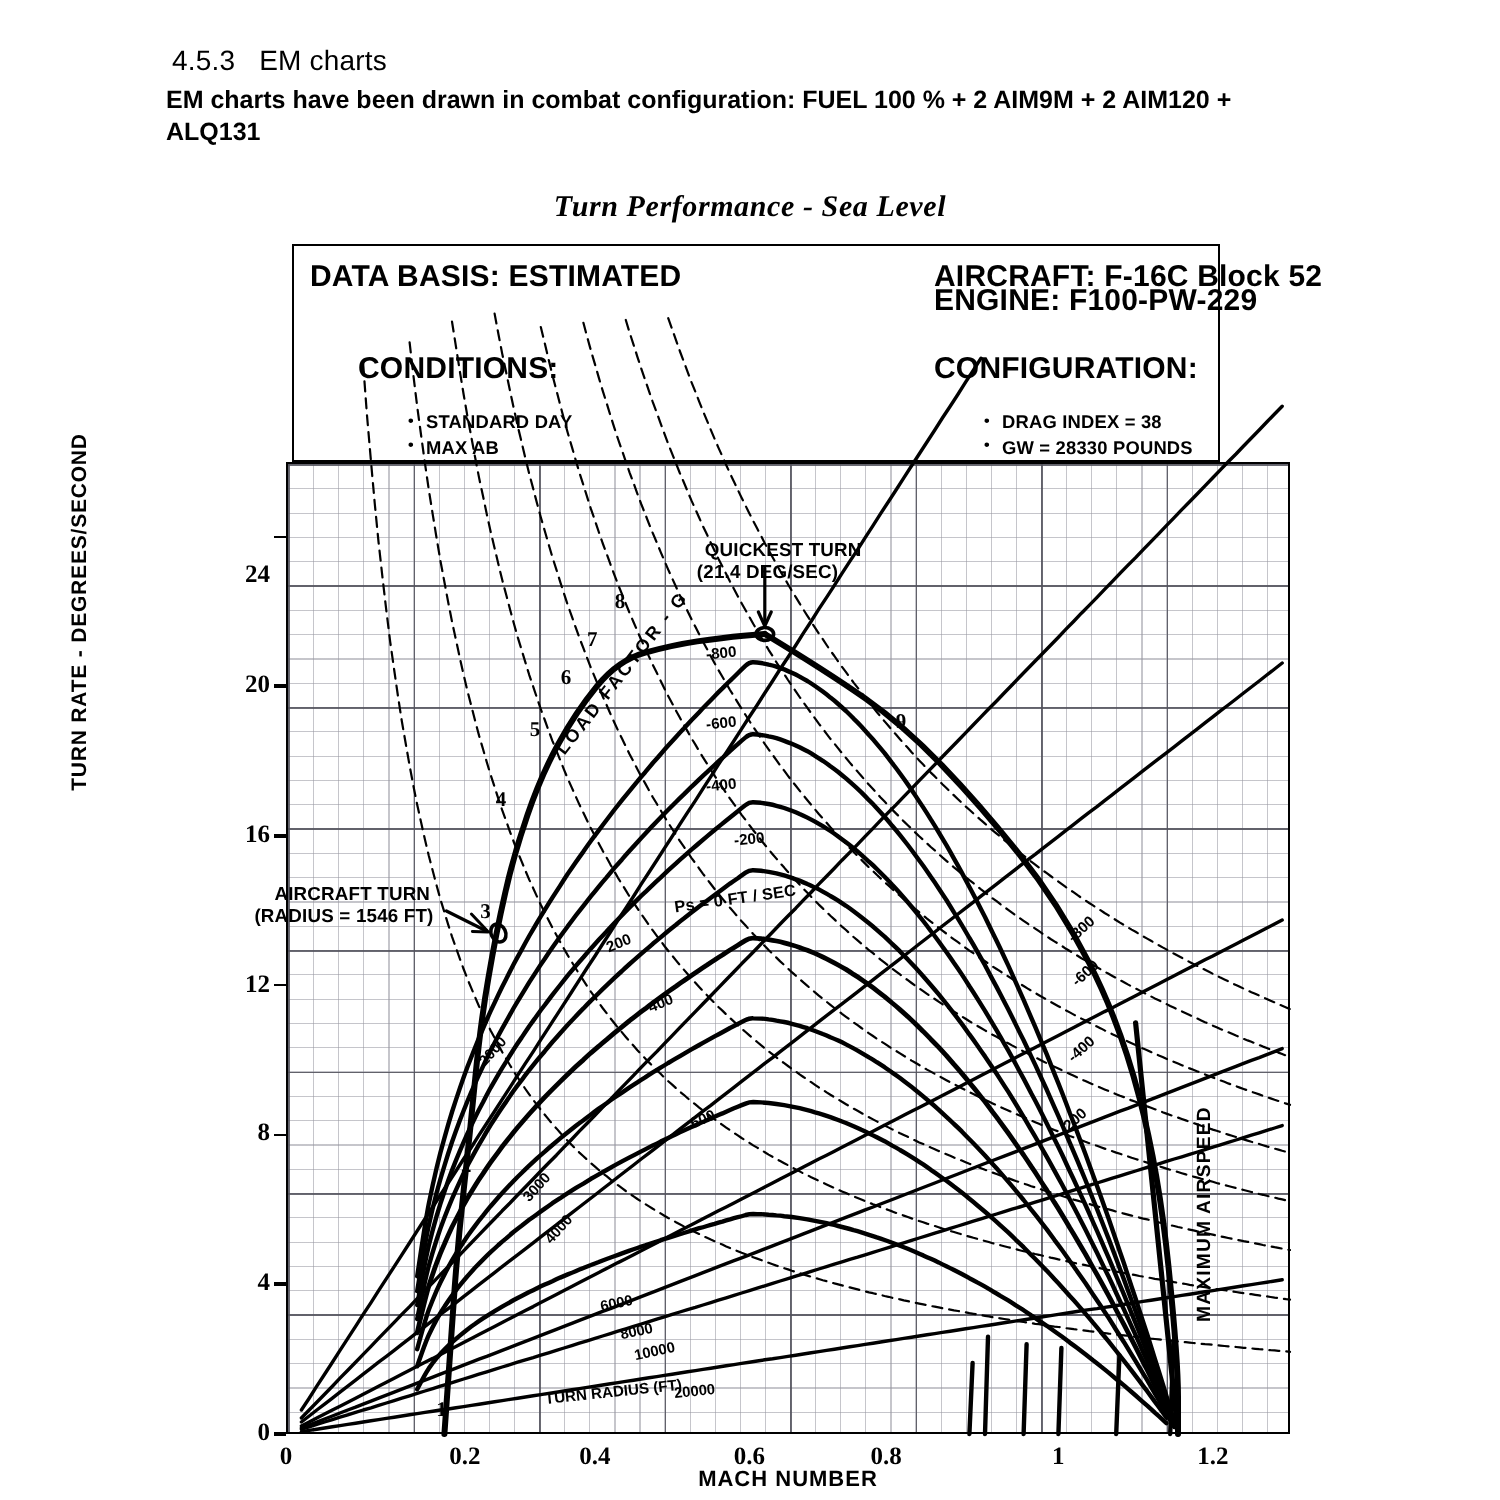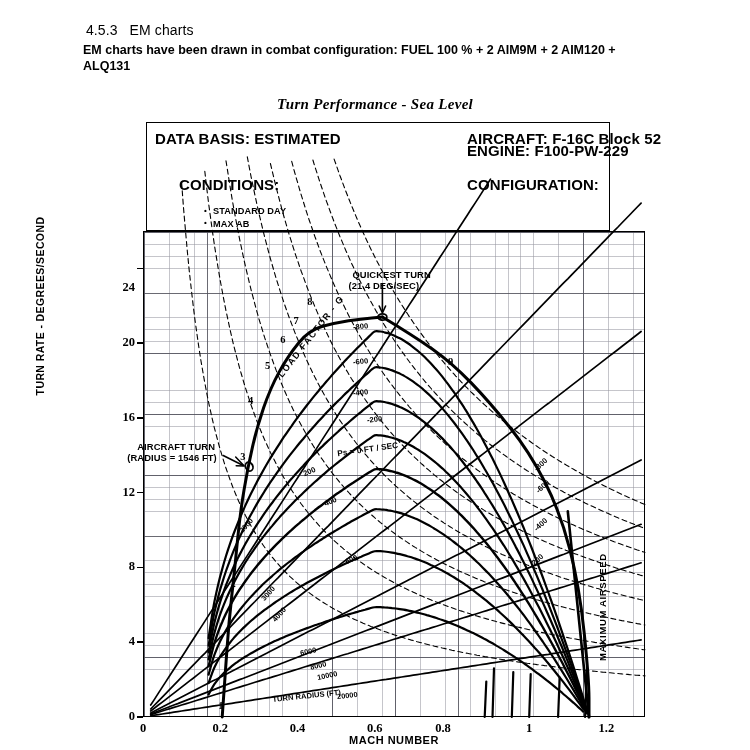--- a/index.html
+++ b/index.html
@@ -200,20 +200,24 @@
 <div class="header-box">
   <div class="hb-cell hb-databasis">DATA BASIS: ESTIMATED</div>
   <div class="hb-cell hb-aircraft">AIRCRAFT: F-16C Block 52</div>
   <div class="hb-cell hb-engine">ENGINE: F100-PW-229</div>
   <div class="hb-cell hb-cond-t">CONDITIONS:</div>
   <ul class="bullet-list hb-cond-l">
     <li>STANDARD DAY</li>
     <li>MAX AB</li>
   </ul>
   <div class="hb-cell hb-conf-t">CONFIGURATION:</div>
+  <ul class="bullet-list hb-conf-l">
+    <li>DRAG INDEX = 38</li>
+    <li>GW = 28330 POUNDS</li>
+  </ul>
 </div>
 
 <div class="y-axis-title">TURN RATE - DEGREES/SECOND</div>
 <div class="x-axis-title">MACH NUMBER</div>
 
 <div id="ytick-layer">
     <div class="ytick-num" style="left: 107px; top: 709px;">0</div>
     <div class="tick-mark" style="left: 137px; top: 716.2px; width: 6px; height: 1.6px;"></div>
     <div class="ytick-num" style="left: 107px; top: 634.231px;">4</div>
     <div class="tick-mark" style="left: 137px; top: 641.431px; width: 6px; height: 1.6px;"></div>
@@ -223,21 +227,21 @@
     <div class="tick-mark" style="left: 137px; top: 491.892px; width: 6px; height: 1.6px;"></div>
     <div class="ytick-num" style="left: 107px; top: 409.923px;">16</div>
     <div class="tick-mark" style="left: 137px; top: 417.123px; width: 6px; height: 1.6px;"></div>
     <div class="ytick-num" style="left: 107px; top: 335.154px;">20</div>
     <div class="tick-mark" style="left: 137px; top: 342.354px; width: 6px; height: 1.6px;"></div>
     <div class="ytick-num" style="left: 107px; top: 260.385px; margin-top: 20px;">24</div>
     <div class="tick-mark" style="left: 137px; top: 267.585px; width: 6px; height: 1.6px;"></div>
   </div>
 <div id="xtick-layer">
     <div class="xtick-num" style="left: 123px; top: 721px;">0</div>
-    <div class="xtick-num" style="left: 200.231px; top: 721px;">0.2</div>
+    <div class="xtick-num" style="left: 200.231px; top: 721px; text-align: right;">0.2</div>
     <div class="xtick-num" style="left: 277.462px; top: 721px;">0.4</div>
     <div class="xtick-num" style="left: 354.692px; top: 721px;">0.6</div>
     <div class="xtick-num" style="left: 423px; top: 721px;">0.8</div>
     <div class="xtick-num" style="left: 509.154px; top: 721px;">1</div>
     <div class="xtick-num" style="left: 586.385px; top: 721px;">1.2</div>
   </div>
 
 <div class="plot-wrap">
   <div class="plot-frame">
     <div class="major-grid"></div>

